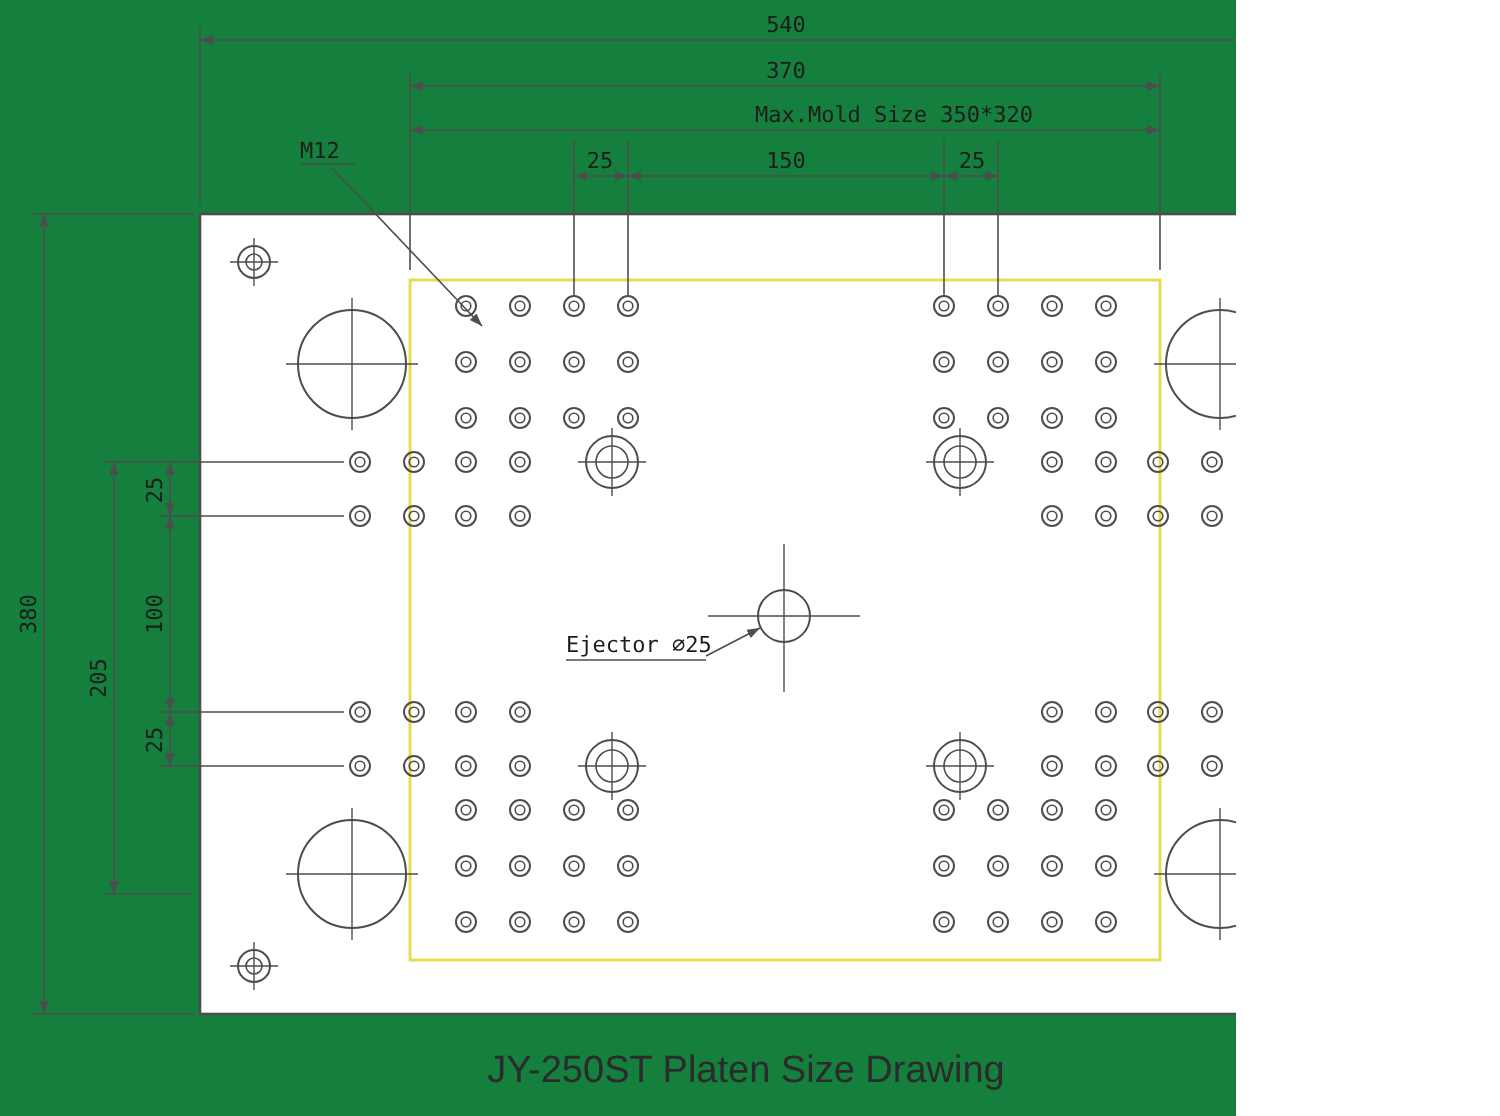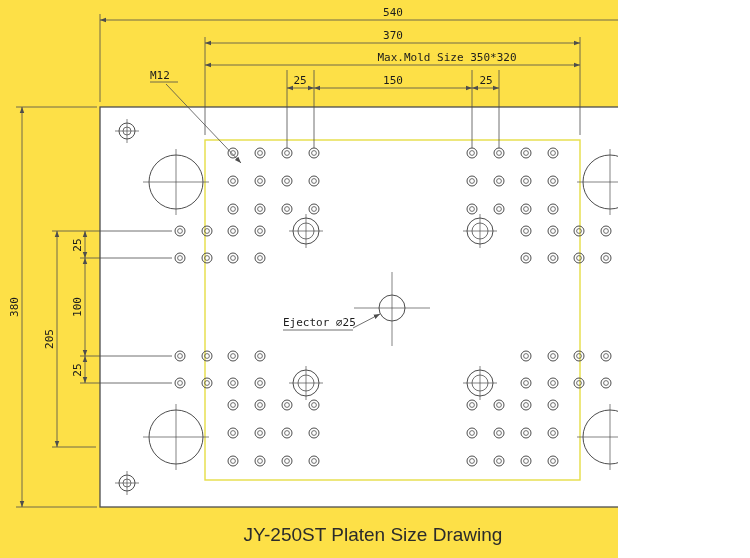--- a/index.html
+++ b/index.html
@@ -1,16 +1,16 @@
 <!DOCTYPE html>
 <html style="--line: #4d4d4d; --mold: #e6dd45; --text: #1c1c1c;"><head>
 <meta charset="utf-8">
 <style>
   html,body{margin:0;padding:0;background:#ffffff;}
-  #stage{position:relative;width:618px;height:558px;background:#fde047;overflow:hidden;
+  #stage{position:relative;width:618px;height:558px;background:#15803d;overflow:hidden;
          font-family:"DejaVu Sans Mono",monospace;}
   svg{display:block;}
   .platen{fill:#ffffff;stroke:var(--line,#4d4d4d);stroke-width:1.3;}
   .mold{fill:none;stroke:var(--mold,#e6dd45);stroke-width:1.4;}
   .h{fill:none;stroke:var(--line,#4d4d4d);stroke-width:1;}
   .h2{fill:none;stroke:var(--line,#4d4d4d);stroke-width:0.8;}
   .cl{stroke:var(--line,#4d4d4d);stroke-width:0.7;}
   .dim{stroke:var(--line,#4d4d4d);stroke-width:0.8;fill:none;}
   text{fill:var(--text,#1c1c1c);font-family:"DejaVu Sans Mono",monospace;font-size:11px;}
   .title{font-family:"Liberation Sans",sans-serif;font-size:19px;fill:#2b2b2b;}

